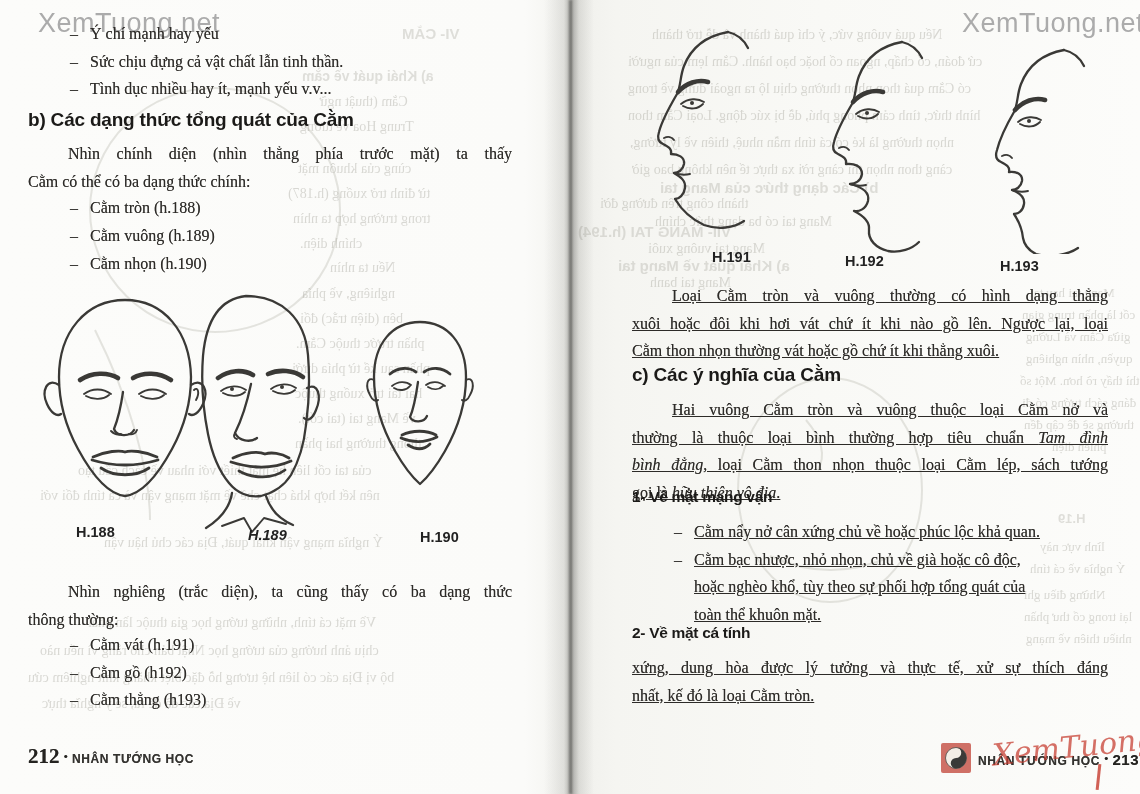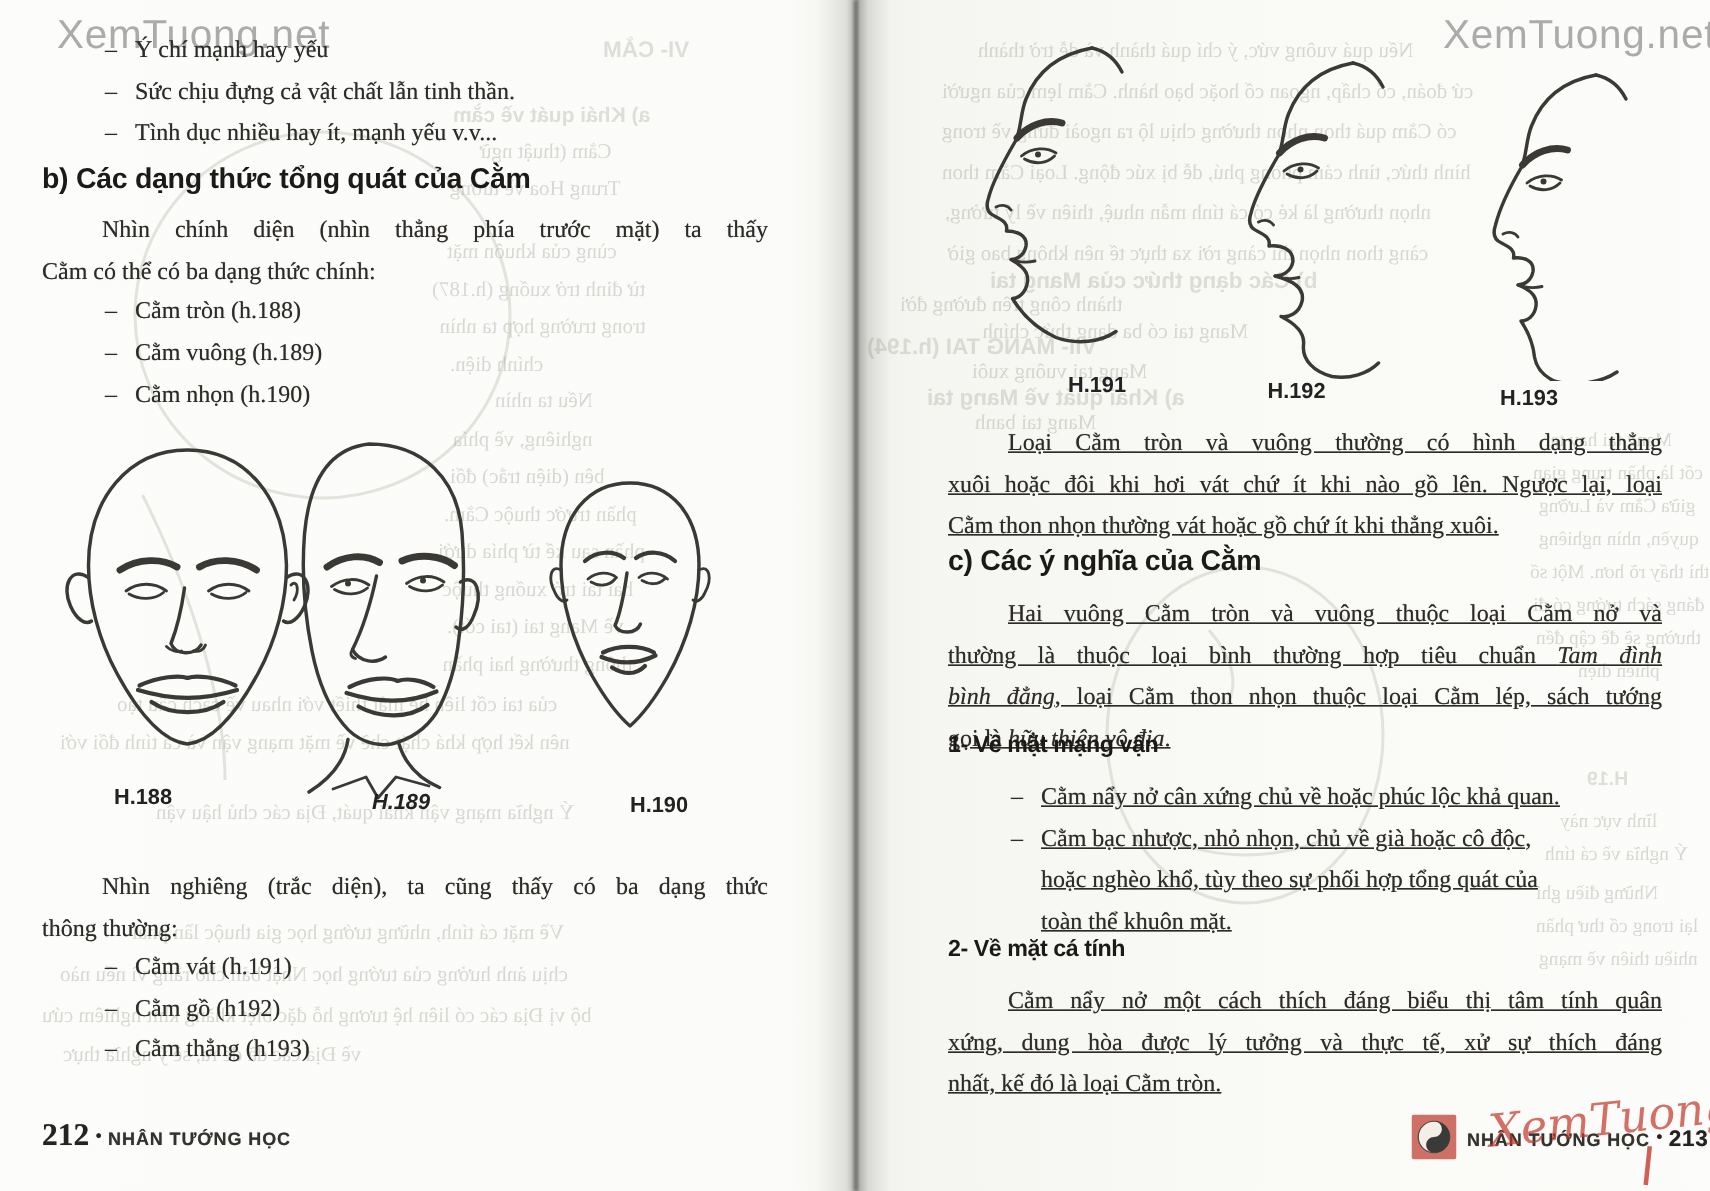--- a/index.html
+++ b/index.html
@@ -262,21 +262,20 @@
     <div class="hang">
       <span class="dash">–</span><span>Cằm bạc nhược, nhỏ nhọn, chủ về già hoặc cô độc,</span>
       <div>hoặc nghèo khổ, tùy theo sự phối hợp tổng quát của</div>
       <div>toàn thể khuôn mặt.</div>
     </div>
   </div>
 
   <div class="abs sub" style="left:632px;top:624px;">2- Về mặt cá tính</div>
 
   <div class="col rcol txt" style="left:632px;top:654px;">
-    <div class="jl ind">Cằm nẩy nở một cách thích đáng biểu thị tâm tính quân</div>
     <div class="jl">xứng, dung hòa được lý tưởng và thực tế, xử sự thích đáng</div>
     <div>nhất, kế đó là loại Cằm tròn.</div>
   </div>
 
   <svg class="logo" width="30" height="30" viewBox="0 0 30 30">
     <rect x="0" y="0" width="30" height="30" rx="2" fill="#cf7066"></rect>
     <circle cx="15" cy="15" r="10.5" fill="#f3eee6" stroke="#4a4a46" stroke-width="0.8"></circle>
     <path d="M15,4.5 a10.5,10.5 0 0 1 0,21 a5.25,5.25 0 0 1 0,-10.5 a5.25,5.25 0 0 0 0,-10.5 Z" fill="#3a3a38"></path>
     <circle cx="15" cy="9.75" r="1.7" fill="#f3eee6"></circle>
     <circle cx="15" cy="20.25" r="1.7" fill="#3a3a38"></circle>

